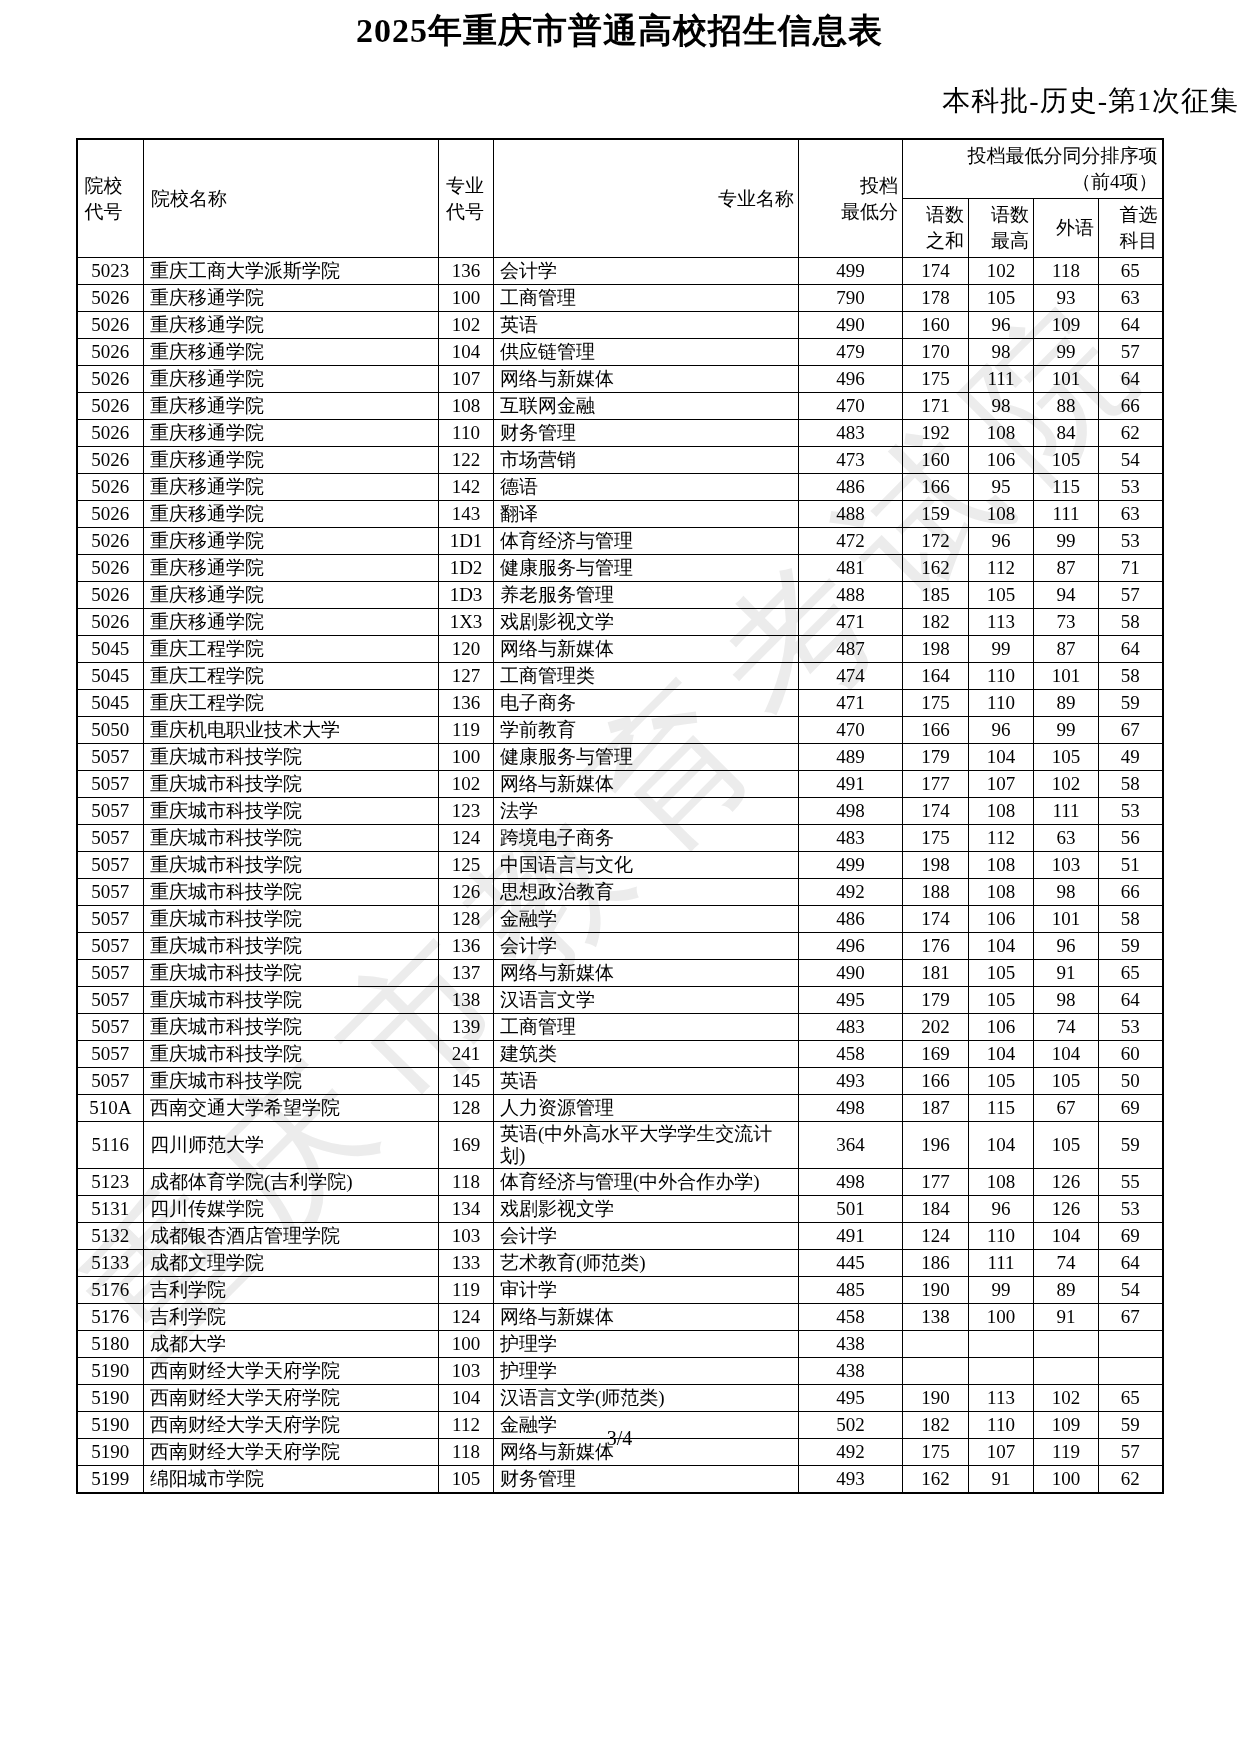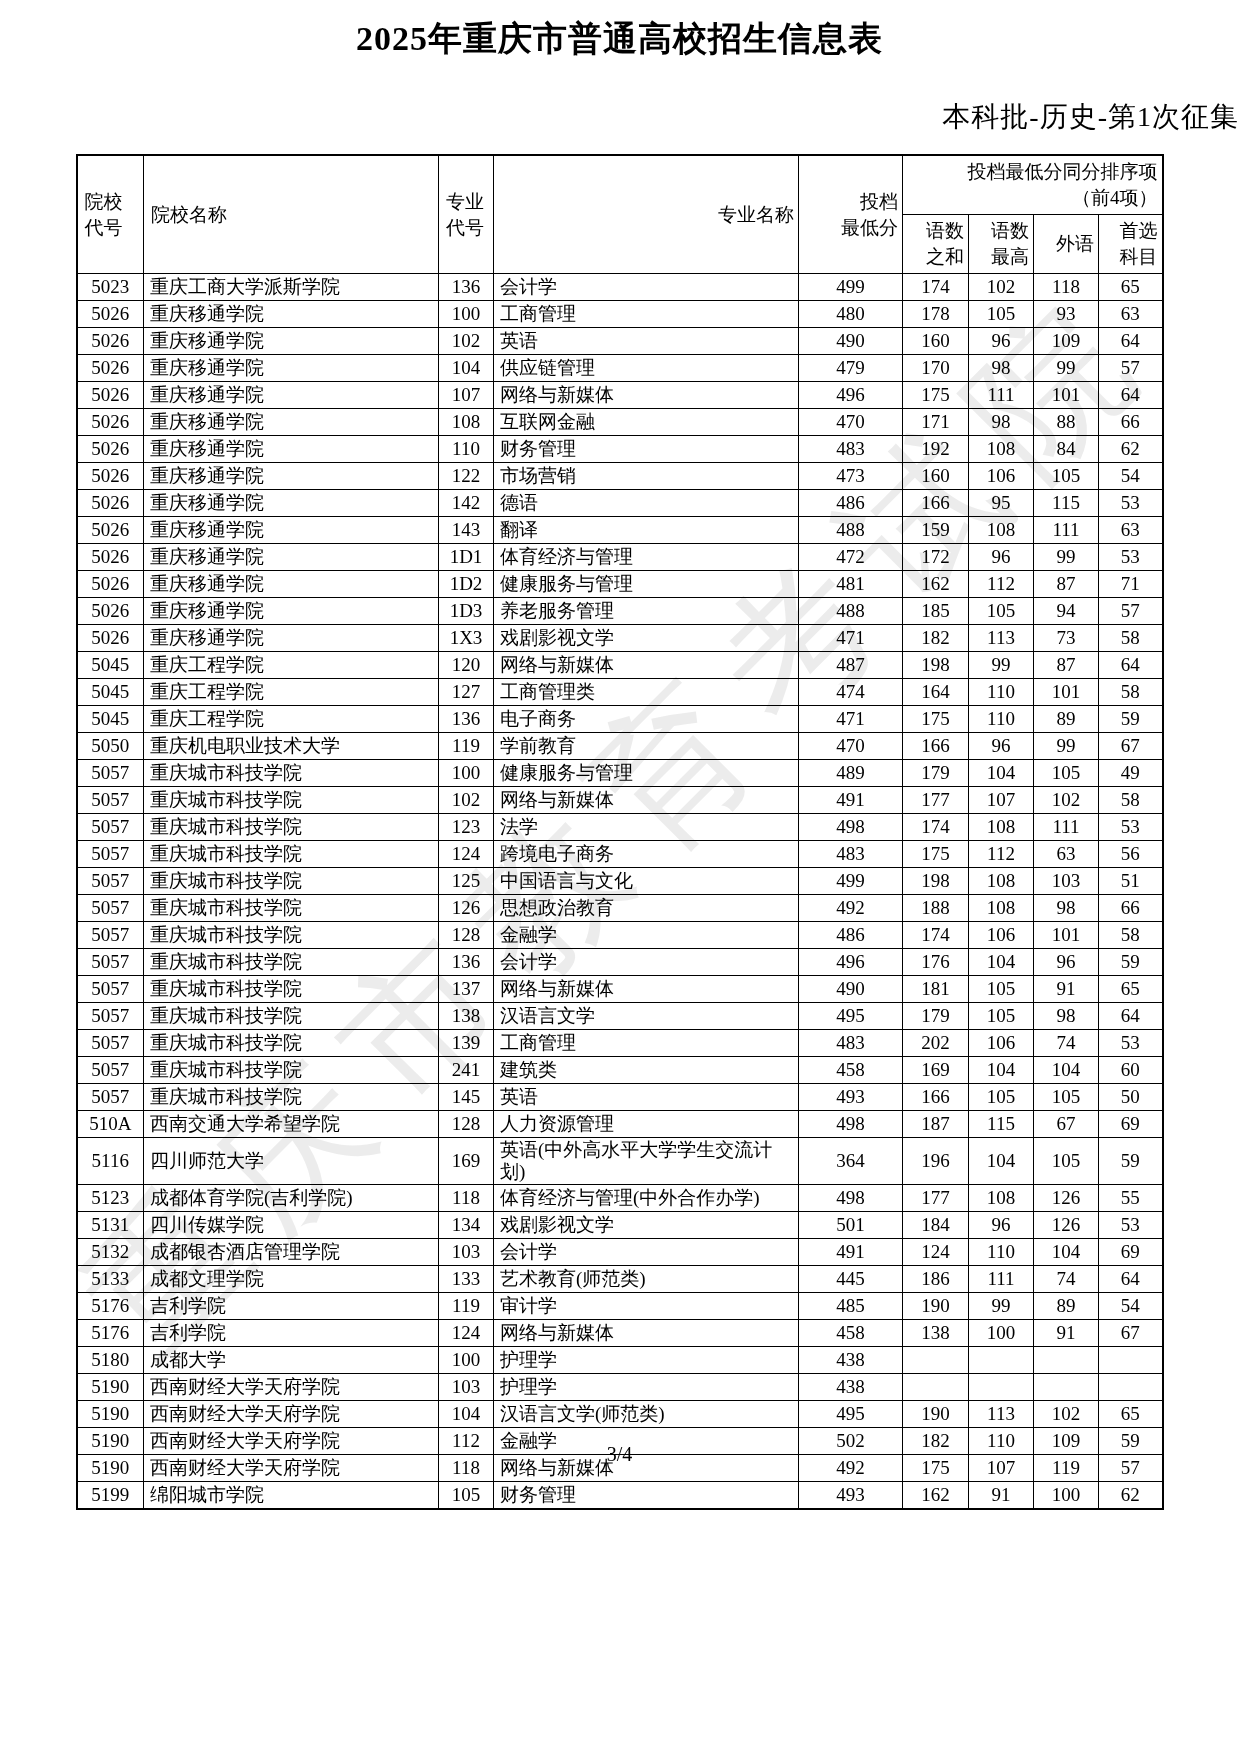--- a/index.html
+++ b/index.html
@@ -20,21 +20,21 @@
     color:rgba(110,110,110,0.13);
     white-space:nowrap;
     z-index:0;
     pointer-events:none;
   }
   .sheet { position:relative; z-index:1; }
   .title {
     text-align:center;
     font-size:34px;
     font-weight:bold;
-    margin:16px;
+    margin:8px;
     letter-spacing:1px;
   }
   .subtitle {
     text-align:right;
     font-size:28px;
     font-weight:normal;
     margin:0;
     padding-top:20px;
     letter-spacing:1px;
   }
@@ -132,21 +132,21 @@
     <td class="c">102</td>
     <td class="c">118</td>
     <td class="c">65</td>
   </tr>
 
   <tr>
     <td class="c">5026</td>
     <td class="l">重庆移通学院</td>
     <td class="c">100</td>
     <td class="l">工商管理</td>
-    <td class="c">480</td>
+    <td class="c">790</td>
     <td class="c">178</td>
     <td class="c">105</td>
     <td class="c">93</td>
     <td class="c">63</td>
   </tr>
 
   <tr>
     <td class="c">5026</td>
     <td class="l">重庆移通学院</td>
     <td class="c">102</td>

